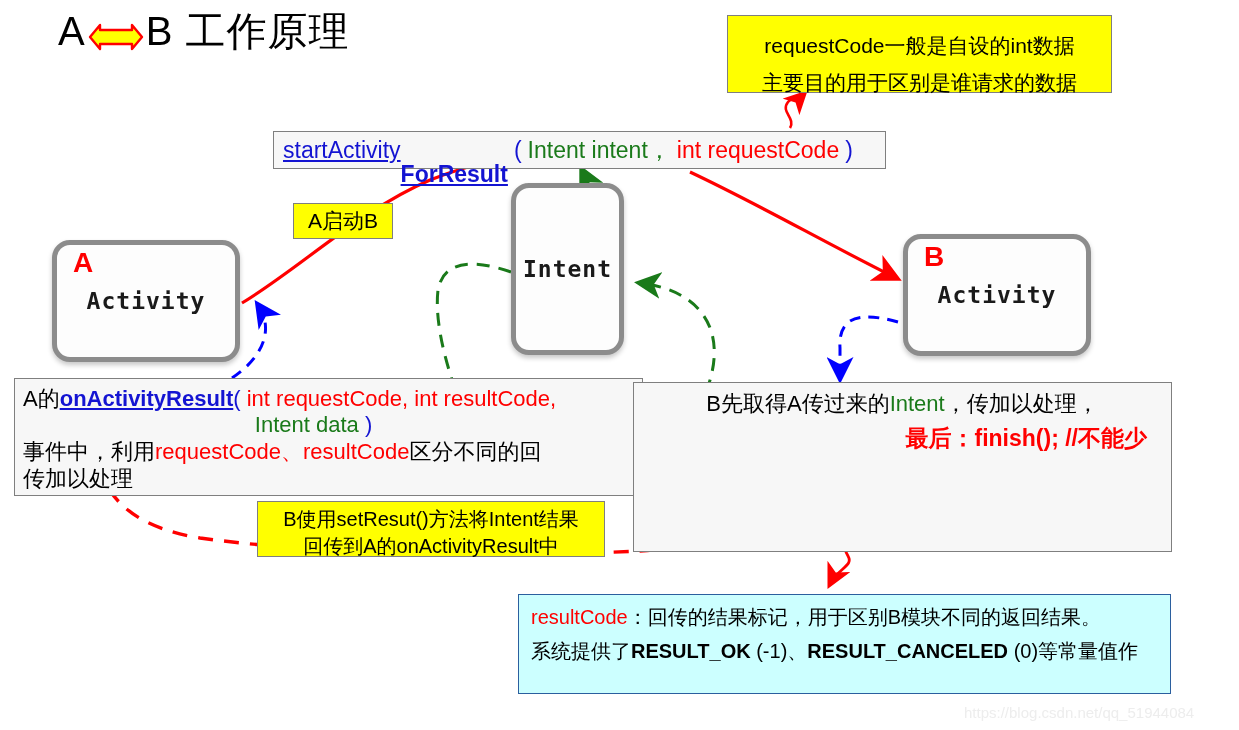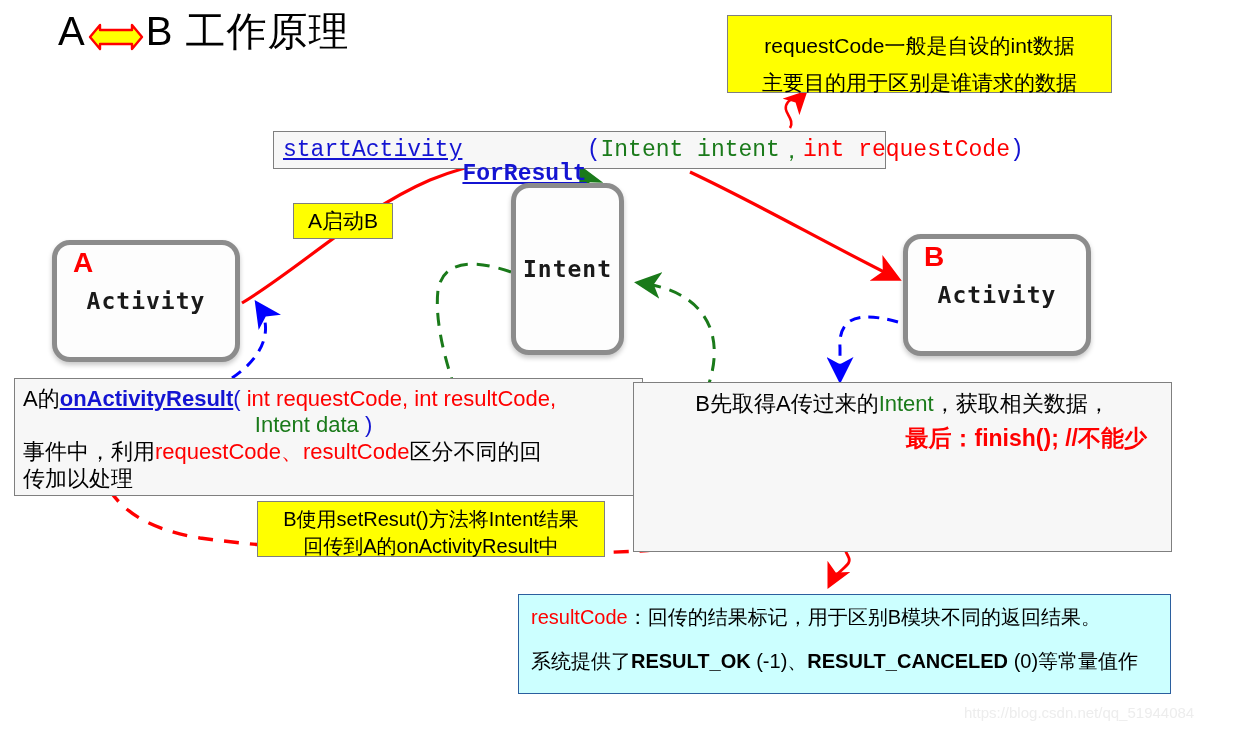--- a/index.html
+++ b/index.html
@@ -79,21 +79,20 @@
   .green{color:#1a7a1a;}
   .black{color:#000000;}
   .b{font-weight:bold;margin-top:48px;}
   .u{text-decoration:underline;}
 
   #sigbox{
     left:273px;top:131px;width:613px;height:38px;
     display:flex;align-items:center;
     font-size:23px;white-space:nowrap;
     padding-left:9px;
-    font-family:Liberation Mono, monospace;
   }
   #sigbox .sp{display:inline-block;width:6px;}
 
   #leftbox{
     left:14px;top:378px;width:629px;height:118px;
     font-size:22px;line-height:1.28;
     padding:6px 8px 0 8px;
   }
   #leftbox .l1{white-space:nowrap;}
   #leftbox .l2{text-align:center;padding-right:30px;margin-top:-2px;}
@@ -119,21 +118,21 @@
   }
   #setresutnote{
     left:257px;top:501px;width:348px;height:56px;
     font-size:20px;line-height:1.35;padding-top:4px;
     z-index:3;
   }
   #bottomnote{
     left:518px;top:594px;width:653px;height:100px;
     font-size:20px;line-height:1.45;padding:8px 10px 0 12px;
   }
-  #bottomnote .ln{margin-bottom:15px;}
+  #bottomnote .ln{margin-bottom:5px;}
   #bottomnote .tight{margin-bottom:0;}
 
   #watermark{
     position:absolute;left:964px;top:704px;
     font-size:15px;color:#ededed;
     white-space:nowrap;z-index:4;
   }
 </style>
 </head>
 <body>
@@ -230,21 +229,21 @@
     <div class="l3">
       <span class="black">事件中，利用</span><span class="red">requestCode、resultCode</span><span class="black">区分不同的回</span>
     </div>
     <div class="l3">
       <span class="black">传加以处理</span>
     </div>
   </div>
 
   <div class="plainbox" id="rightbox">
     <div>
-      <span class="black">B先取得A传过来的</span><span class="green">Intent</span><span class="black">，获取相关数据，</span>
+      <span class="black">B先取得A传过来的</span><span class="green">Intent</span><span class="black">，传加以处理，</span>
     </div>
     <div class="l4">最后：finish(); //不能少</div>
   </div>
 
   <div class="yellowbox" id="setresutnote">
     <div>B使用setResut()方法将Intent结果</div>
     <div>回传到A的onActivityResult中</div>
   </div>
 
   <div class="cyanbox" id="bottomnote">

